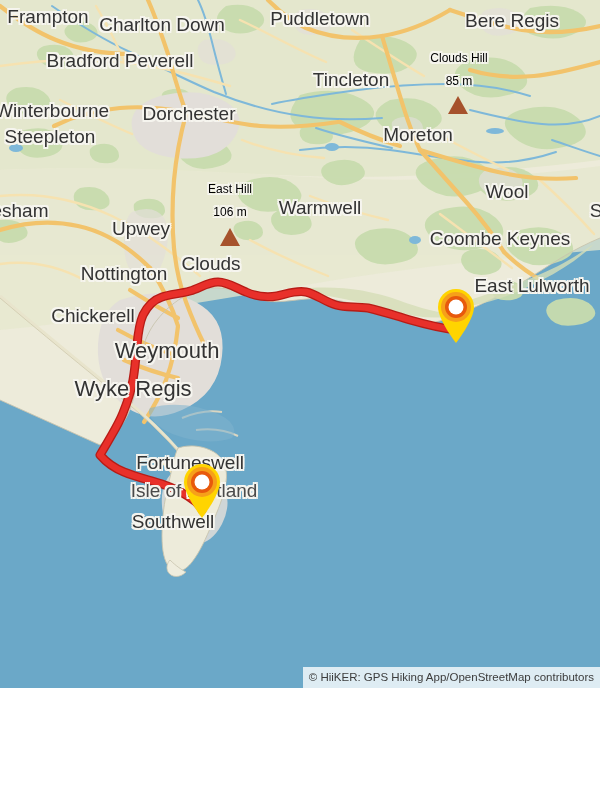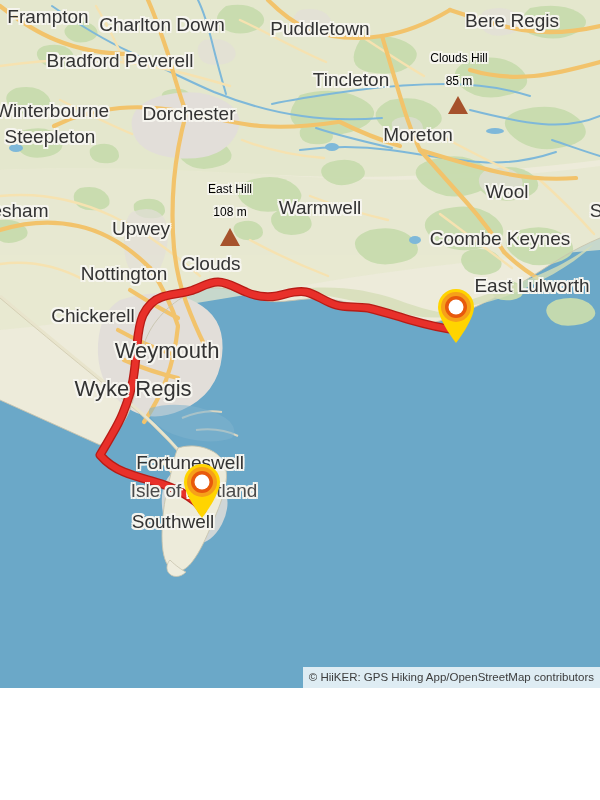--- a/index.html
+++ b/index.html
@@ -272,32 +272,32 @@
   </svg>
 
   <svg class="layer" viewBox="0 0 600 800">
     <polygon points="458,96 468,114 448,114" fill="#A6522C"></polygon>
     <polygon points="230,228 240,246 220,246" fill="#A6522C"></polygon>
   </svg>
 
   <div>
     <div class="lbl town" style="left:48px;top:17px">Frampton</div>
     <div class="lbl town" style="left:162px;top:25px">Charlton Down</div>
-    <div class="lbl town" style="left:320px;top:29px">Puddletown</div>
+    <div class="lbl town" style="left:320px;top:19px">Puddletown</div>
     <div class="lbl town" style="left:512px;top:21px">Bere Regis</div>
     <div class="lbl town" style="left:120px;top:61px">Bradford Peverell</div>
     <div class="lbl town" style="left:351px;top:80px">Tincleton</div>
     <div class="lbl town" style="left:52px;top:111px">Winterbourne</div>
     <div class="lbl town" style="left:189px;top:114px">Dorchester</div>
     <div class="lbl town" style="left:418px;top:135px">Moreton</div>
     <div class="lbl town" style="left:50px;top:137px">Steepleton</div>
     <div class="lbl town" style="left:507px;top:192px">Wool</div>
     <div class="lbl peak" style="left:230px;top:189px">East Hill</div>
     <div class="lbl town" style="left:320px;top:208px">Warmwell</div>
-    <div class="lbl peak" style="left:230px;top:212px">108 m</div>
+    <div class="lbl peak" style="left:230px;top:212px">106 m</div>
     <div class="lbl town" style="left:20px;top:211px">esham</div>
     <div class="lbl town" style="left:141px;top:229px">Upwey</div>
     <div class="lbl town" style="left:500px;top:239px">Coombe Keynes</div>
     <div class="lbl town" style="left:211px;top:264px">Clouds</div>
     <div class="lbl town" style="left:124px;top:274px">Nottington</div>
     <div class="lbl town" style="left:532px;top:286px">East Lulworth</div>
     <div class="lbl town" style="left:93px;top:316px">Chickerell</div>
     <div class="lbl big" style="left:167px;top:351px">Weymouth</div>
     <div class="lbl big" style="left:133px;top:389px">Wyke Regis</div>
     <div class="lbl town" style="left:190px;top:463px">Fortuneswell</div>

